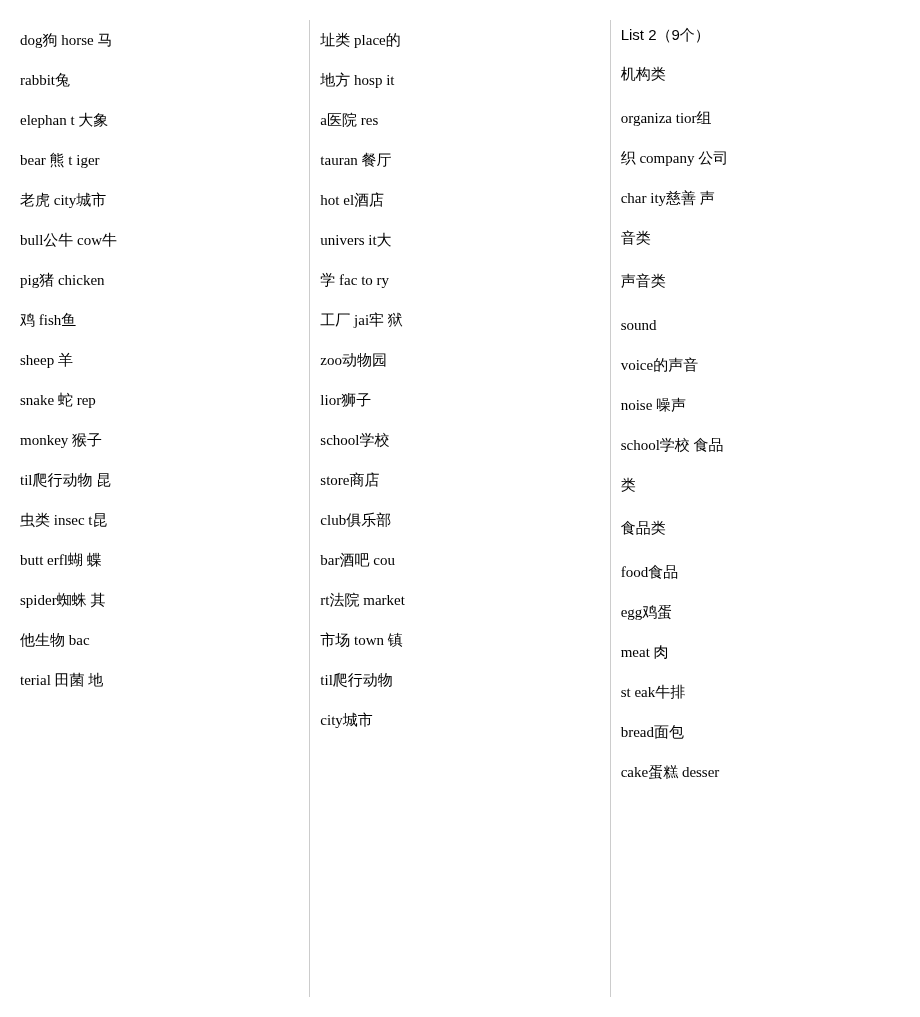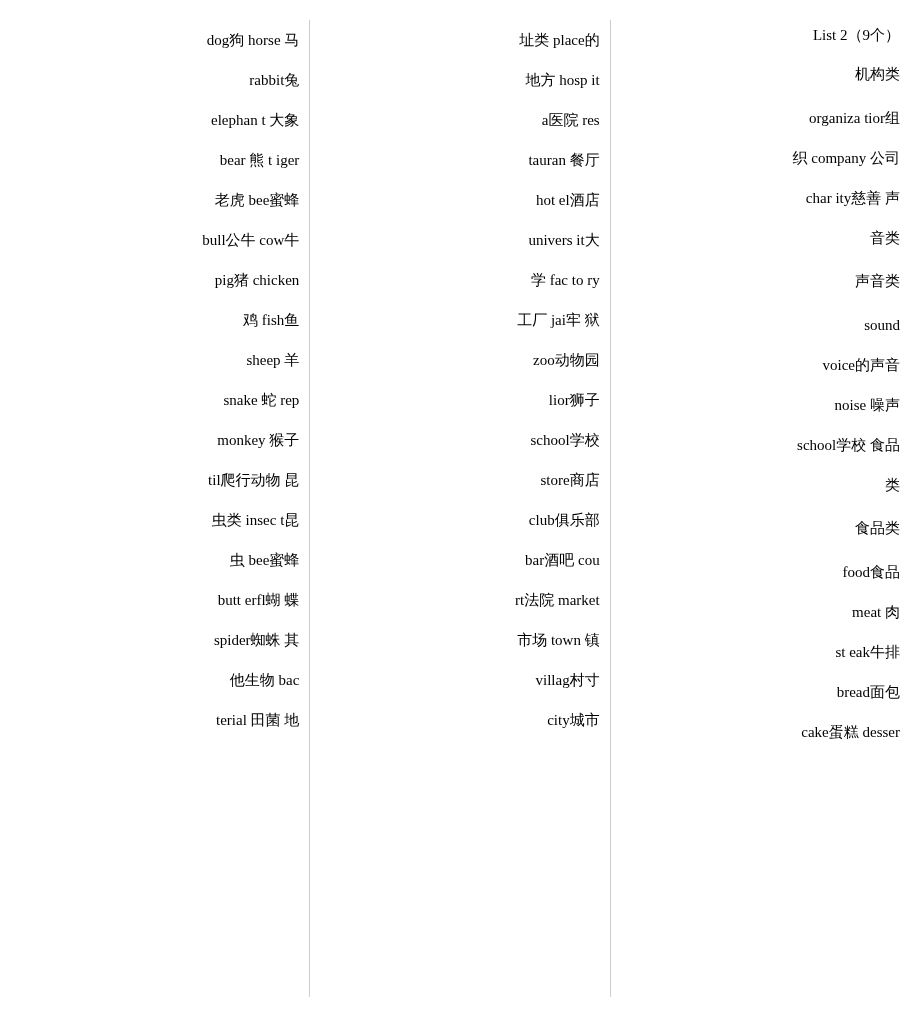--- a/index.html
+++ b/index.html
@@ -13,67 +13,64 @@
       font-size: 16px;
       color: #000;
       width: 920px;
       min-height: 1017px;
     }
     .page-container {
       display: flex;
       width: 920px;
       min-height: 1017px;
       padding: 20px 10px;
-      text-align: right;
     }
     .column {
       flex: 1;
       padding: 0 10px;
       border-right: 1px solid #ccc;
     }
     .column:last-child {
       border-right: none;
     }
     .text-item {
       padding: 8px 0;
       line-height: 1.6;
       font-size: 15px;
       font-family: serif;
     }
     .section-header {
       padding: 6px 0;
       font-size: 15px;
-      font-family: Liberation Serif, serif;
+      font-family: Liberation Sans, sans-serif;
       font-weight: normal;
-      margin-left: 38px;
     }
     .spacer {
       height: 8px;
     }
   </style>
 </head>
 <body>
 
 <div class="page-container">
 
   <div class="column" id="col1-container">
   <div class="text-item">dog狗 horse 马</div>
       <div class="text-item">rabbit兔</div>
       <div class="text-item">elephan t 大象</div>
       <div class="text-item">bear 熊 t iger</div>
-      <div class="text-item">老虎 bee蜜蜂</div>
+      <div class="text-item">老虎 city城市</div>
       <div class="text-item">bull公牛 cow牛</div>
       <div class="text-item">pig猪 chicken</div>
       <div class="text-item">鸡 fish鱼</div>
       <div class="text-item">sheep 羊</div>
       <div class="text-item">snake 蛇 rep</div>
       <div class="text-item">monkey 猴子</div>
       <div class="text-item">til爬行动物 昆</div>
       <div class="text-item">虫类 insec t昆</div>
-      <div class="text-item">虫 bee蜜蜂</div>
       <div class="text-item">butt erfl蝴 蝶</div>
       <div class="text-item">spider蜘蛛 其</div>
       <div class="text-item">他生物 bac</div>
       <div class="text-item">terial 田菌 地</div>
     </div>
 
   <div class="column" id="col2-container">
   <div class="text-item">址类 place的</div>
       <div class="text-item">地方 hosp it</div>
       <div class="text-item">a医院 res</div>
@@ -83,21 +80,21 @@
       <div class="text-item">学 fac to ry</div>
       <div class="text-item">工厂 jai牢 狱</div>
       <div class="text-item">zoo动物园</div>
       <div class="text-item">lior狮子</div>
       <div class="text-item">school学校</div>
       <div class="text-item">store商店</div>
       <div class="text-item">club俱乐部</div>
       <div class="text-item">bar酒吧 cou</div>
       <div class="text-item">rt法院 market</div>
       <div class="text-item">市场 town 镇</div>
-      <div class="text-item">villag村寸</div>
+      <div class="text-item">til爬行动物</div>
       <div class="text-item">city城市</div>
     </div>
 
   <div class="column" id="col3-container">
   <div class="section-header">List 2（9个）</div>
       <div class="spacer"></div>
       <div class="section-header">机构类</div>
       <div class="spacer"></div>
       <div class="text-item">organiza tior组</div>
       <div class="text-item">织 company 公司</div>
@@ -108,18 +105,19 @@
       <div class="spacer"></div>
       <div class="text-item">sound</div>
       <div class="text-item">voice的声音</div>
       <div class="text-item">noise 噪声</div>
       <div class="text-item">school学校 食品</div>
       <div class="text-item">类</div>
       <div class="spacer"></div>
       <div class="section-header">食品类</div>
       <div class="spacer"></div>
       <div class="text-item">food食品</div>
+      <div class="text-item">egg鸡蛋</div>
       <div class="text-item">meat 肉</div>
       <div class="text-item">st eak牛排</div>
       <div class="text-item">bread面包</div>
       <div class="text-item">cake蛋糕 desser</div>
     </div>
 </div>
 
 </body></html>

